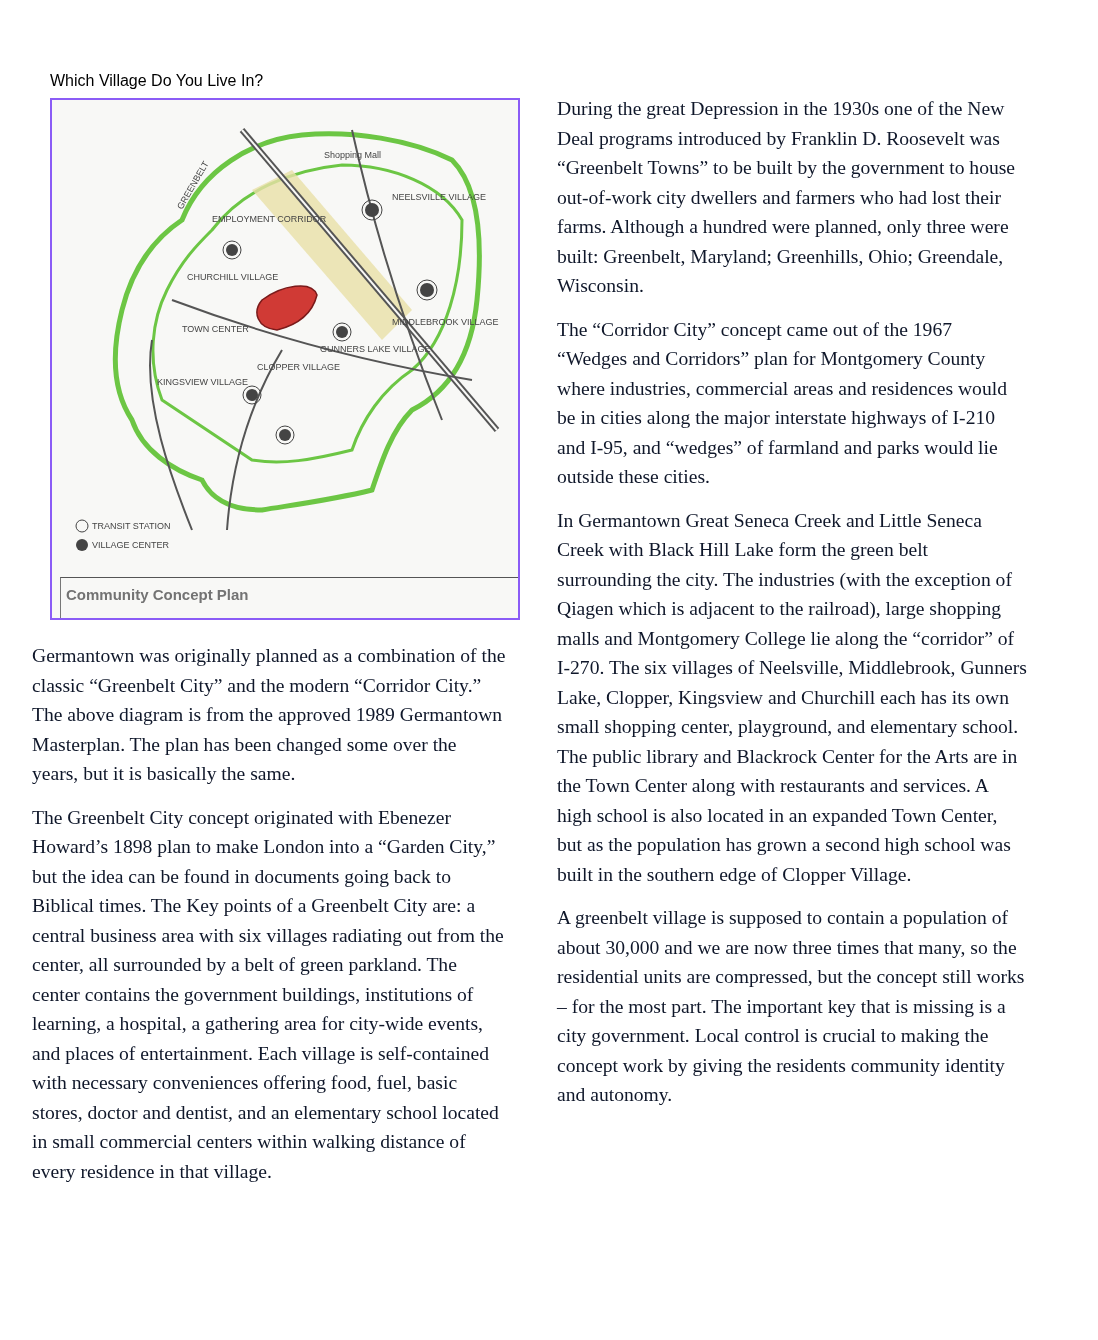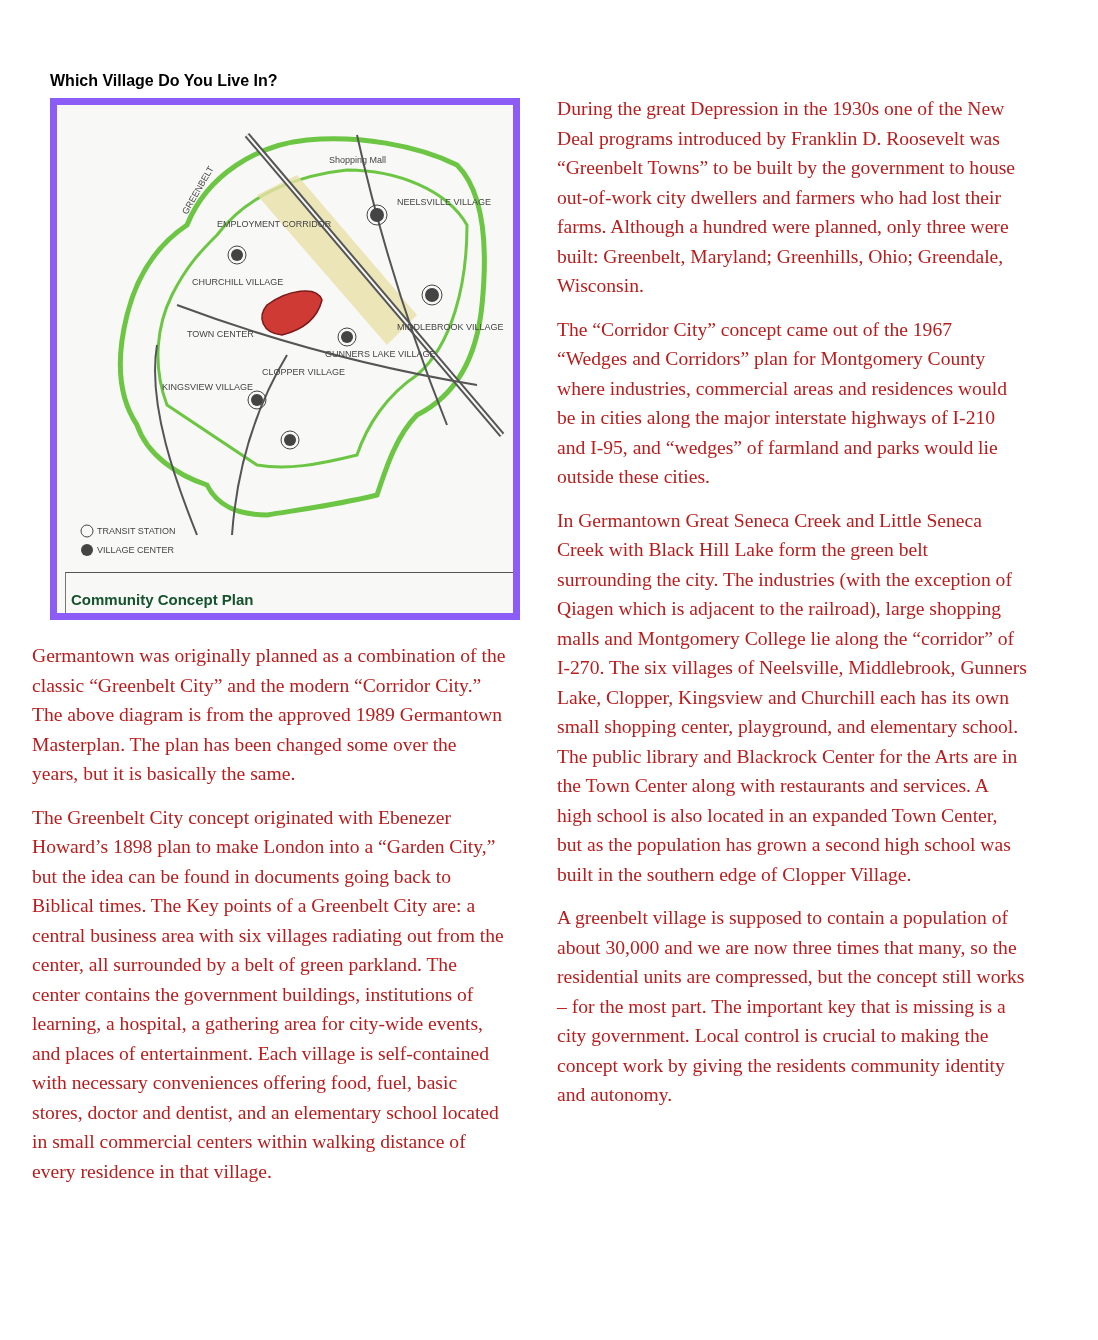--- a/index.html
+++ b/index.html
@@ -1,22 +1,22 @@
 <!DOCTYPE html>
 <html><head>
 <meta charset="utf-8">
 <style>
   html, body { margin:0; padding:0; background:#ffffff; }
   body { width:1098px; height:1340px; position:relative; overflow:hidden; }
-  .heading { position:absolute; left:50px; top:72px; font-family:"Liberation Sans", sans-serif; font-weight:bold; font-size:16px; color:#000; }
-  .figure { position:absolute; left:50px; top:98px; width:470px; height:522px; border:7px solid #8b5cf6; box-sizing:border-box; background:#f8f8f6; }
+  .heading { position:absolute; left:50px; top:72px; font-family:"Liberation Sans", sans-serif; font-weight:normal; font-size:16px; color:#000; }
+  .figure { position:absolute; left:50px; top:98px; width:470px; height:522px; border:2px solid #8b5cf6; box-sizing:border-box; background:#f8f8f6; }
   .figure svg { position:absolute; left:0; top:0; }
   .caption-bar { position:absolute; left:8px; right:0; bottom:0; height:40px; border-top:1.5px solid #555; border-left:1.5px solid #777; }
-  .caption { position:absolute; left:14px; top:486px; font-family:"Liberation Sans", sans-serif; font-weight:bold; font-size:15px; color:#14532d; }
-  .col { position:absolute; font-family:"Liberation Serif", serif; font-size:19.6px; line-height:29.5px; color:#b91c1c; }
+  .caption { position:absolute; left:14px; top:486px; font-family:"Liberation Sans", sans-serif; font-weight:bold; font-size:15px; color:#737373; }
+  .col { position:absolute; font-family:"Liberation Serif", serif; font-size:19.6px; line-height:29.5px; color:#0f172a; }
   .col p { margin:0 0 14px 0; }
   .left { left:32px; top:641px; width:475px; }
   .right { left:557px; top:94px; width:470px; }
   .maplabel { font-family:"Liberation Sans", sans-serif; font-size:9px; fill:#444; }
 </style>
 </head>
 <body>
 
 <div class="heading">Which Village Do You Live In?</div>
 

